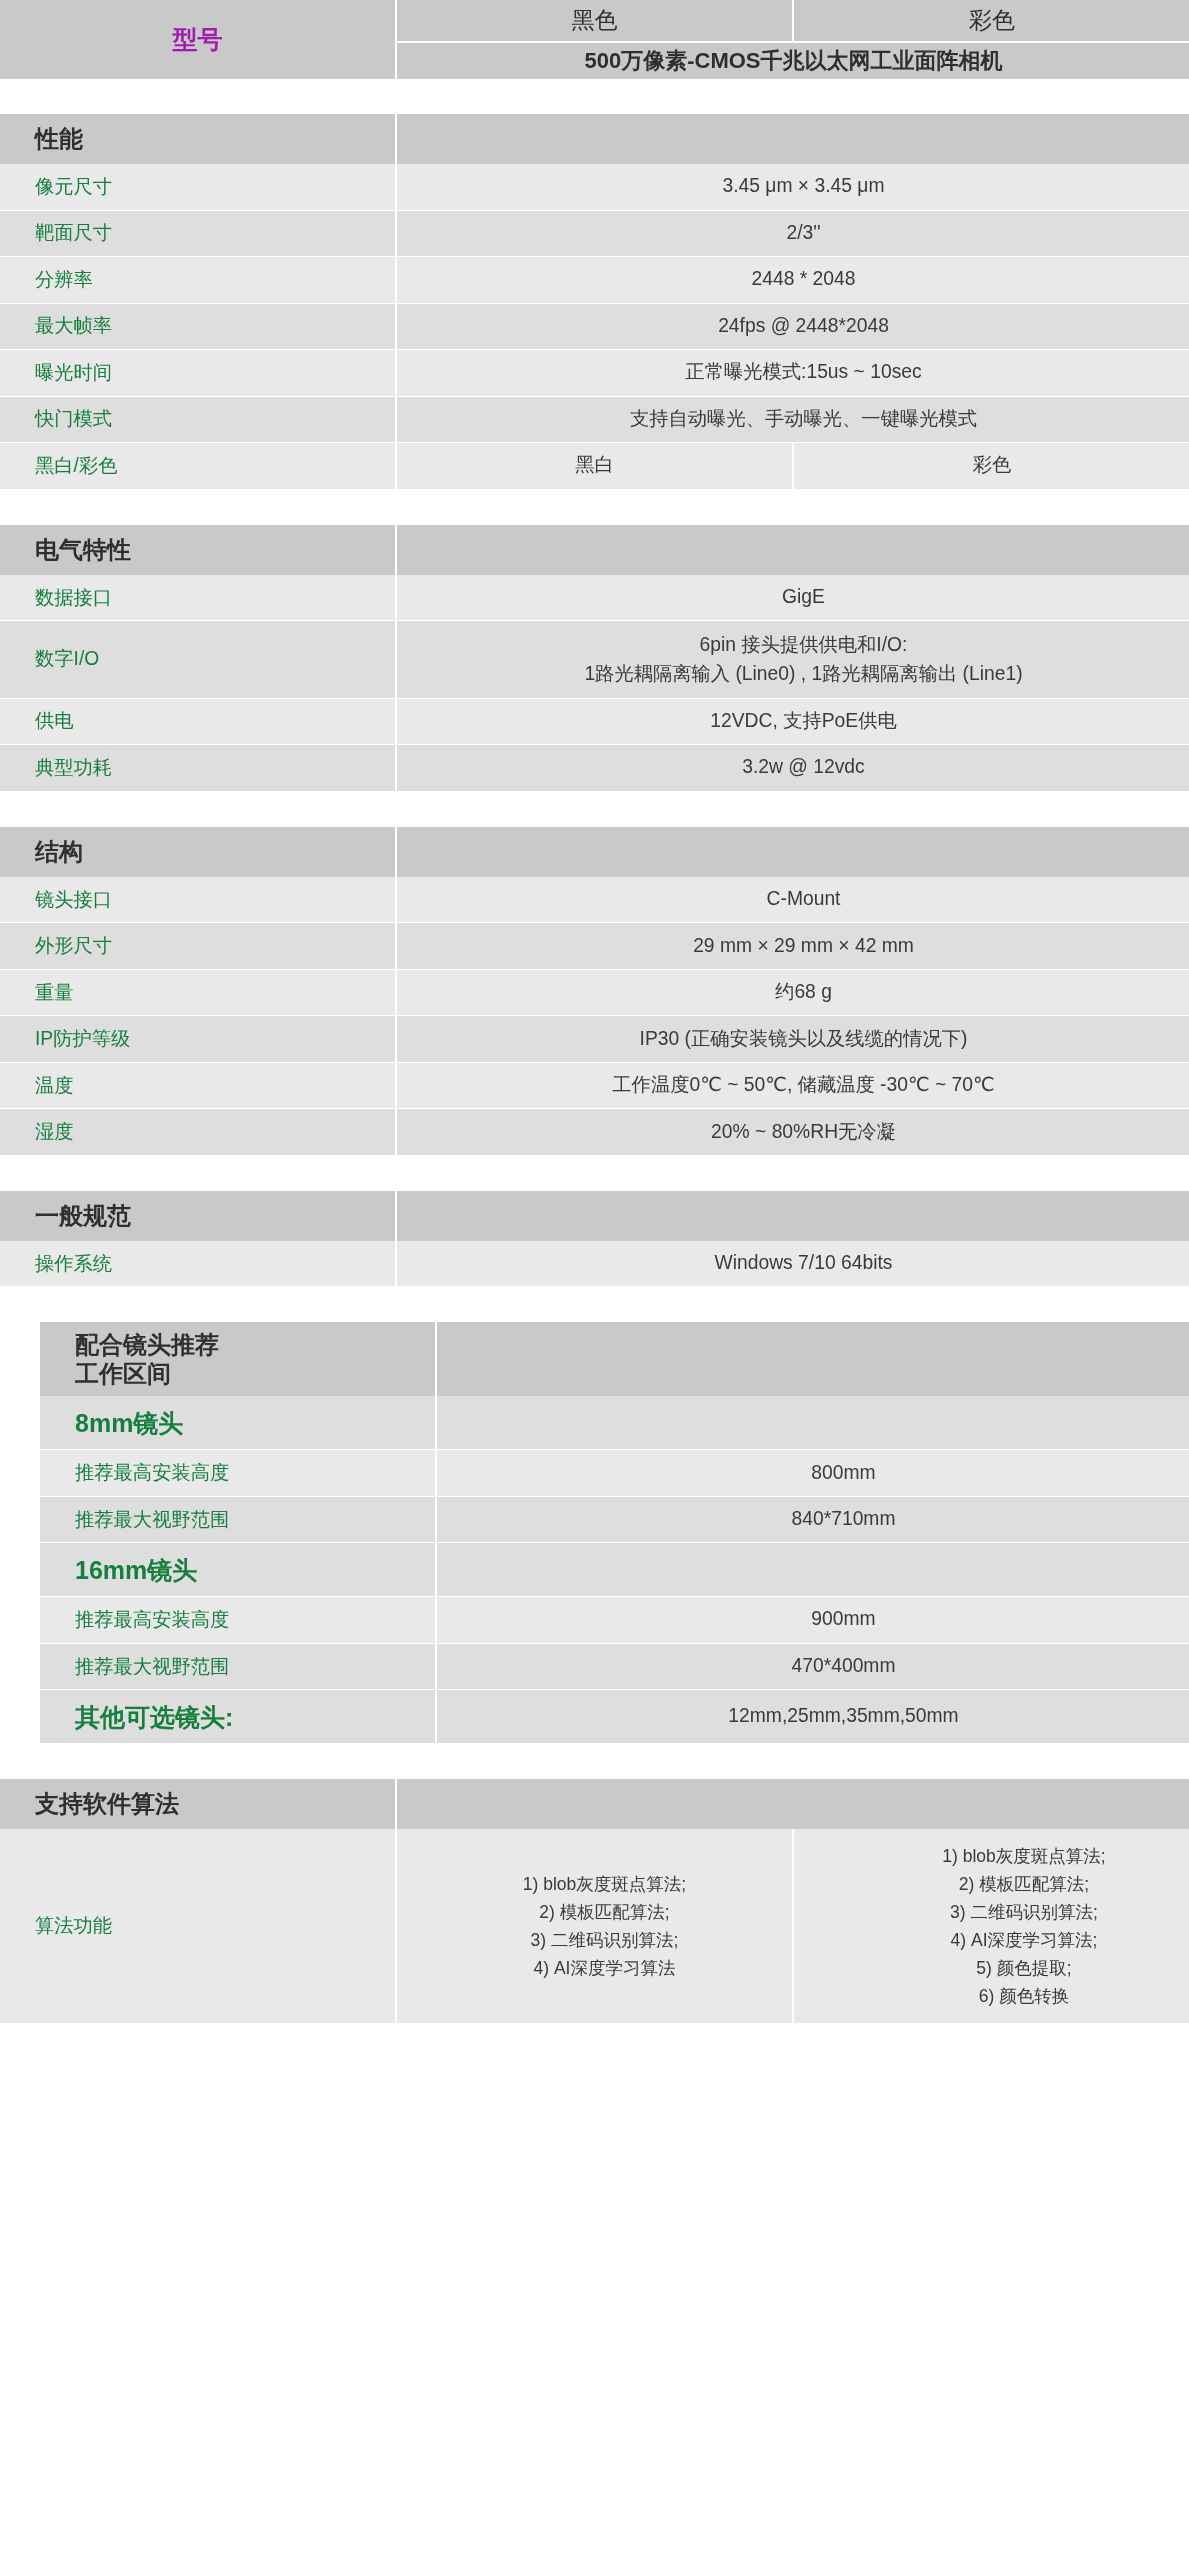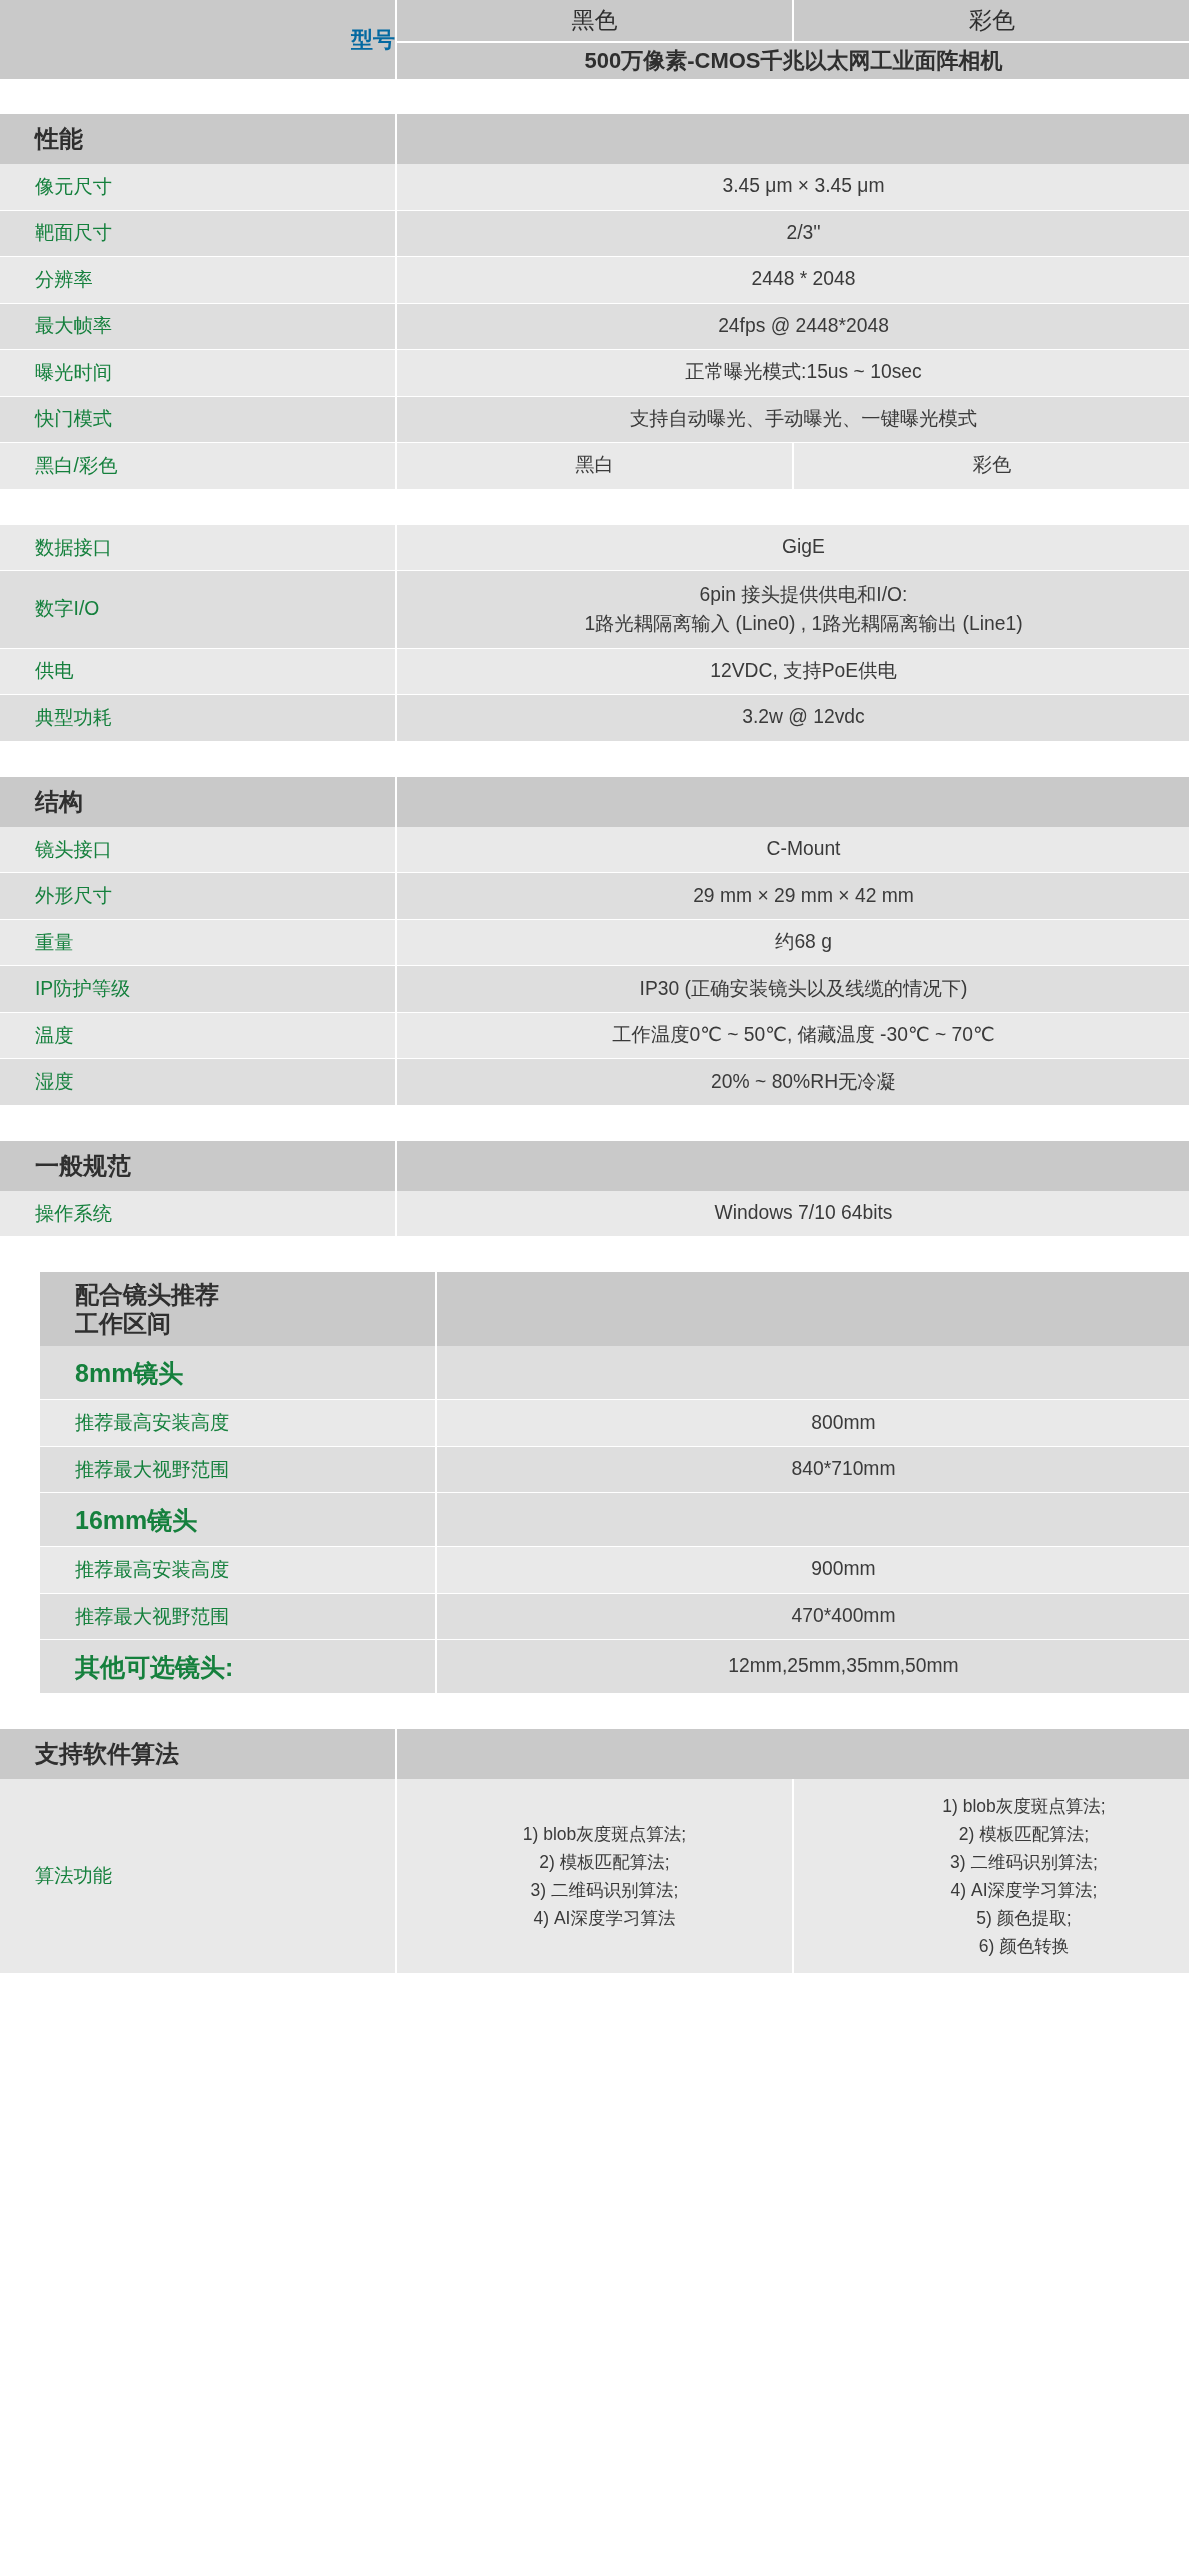--- a/index.html
+++ b/index.html
@@ -27,24 +27,24 @@
     vertical-align: middle;
   }
   
   col.c-label { width: 396px; }
   col.c-mono  { width: 397px; }
   col.c-color { width: 397px; }
 
   
   .hdr-model {
     background: #c9c9c9;
-    color: #0369a1;
-    font-size: 22px;
+    color: #a21caf;
+    font-size: 25px;
     font-weight: bold;
-    text-align: right;
+    text-align: center;
     height: 79px;
     border-right: 2.8px solid #ffffff;
   }
   .hdr-bw, .hdr-color {
     background: #c9c9c9;
     color: #2f2f2f;
     font-size: 23px;
     font-weight: normal;
     text-align: center;
     height: 40px;
@@ -193,20 +193,24 @@
   </tbody>
     </table>
 
   <table class="spec" style="margin-top:35px;">
     <colgroup>
         <col class="c-label">
         <col class="c-mono">
         <col class="c-color">
       </colgroup>
     <tbody>
+        <tr>
+      <td class="sec-title">电气特性</td>
+      <td class="sec-blank-last" colspan="2"></td>
+    </tr>
     <tr class="row-a">
       <td class="lbl">数据接口</td>
       <td class="val" colspan="2">GigE</td>
     </tr>
     <tr class="row-b">
       <td class="lbl">数字I/O</td>
       <td class="val val-multiline nowrap" colspan="2">6pin 接头提供供电和I/O:
 1路光耦隔离输入 (Line0) , 1路光耦隔离输出 (Line1)</td>
     </tr>
     <tr class="row-a">

